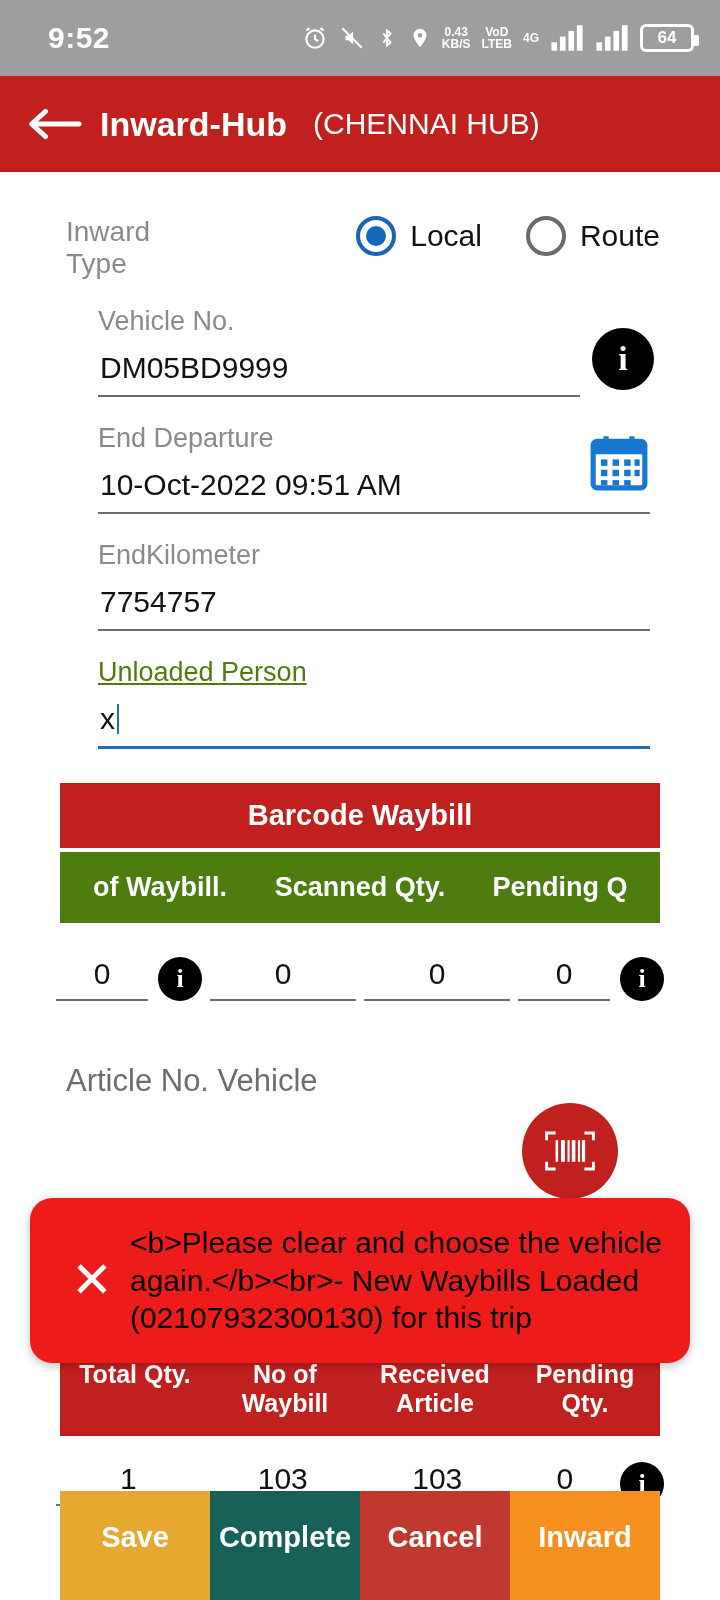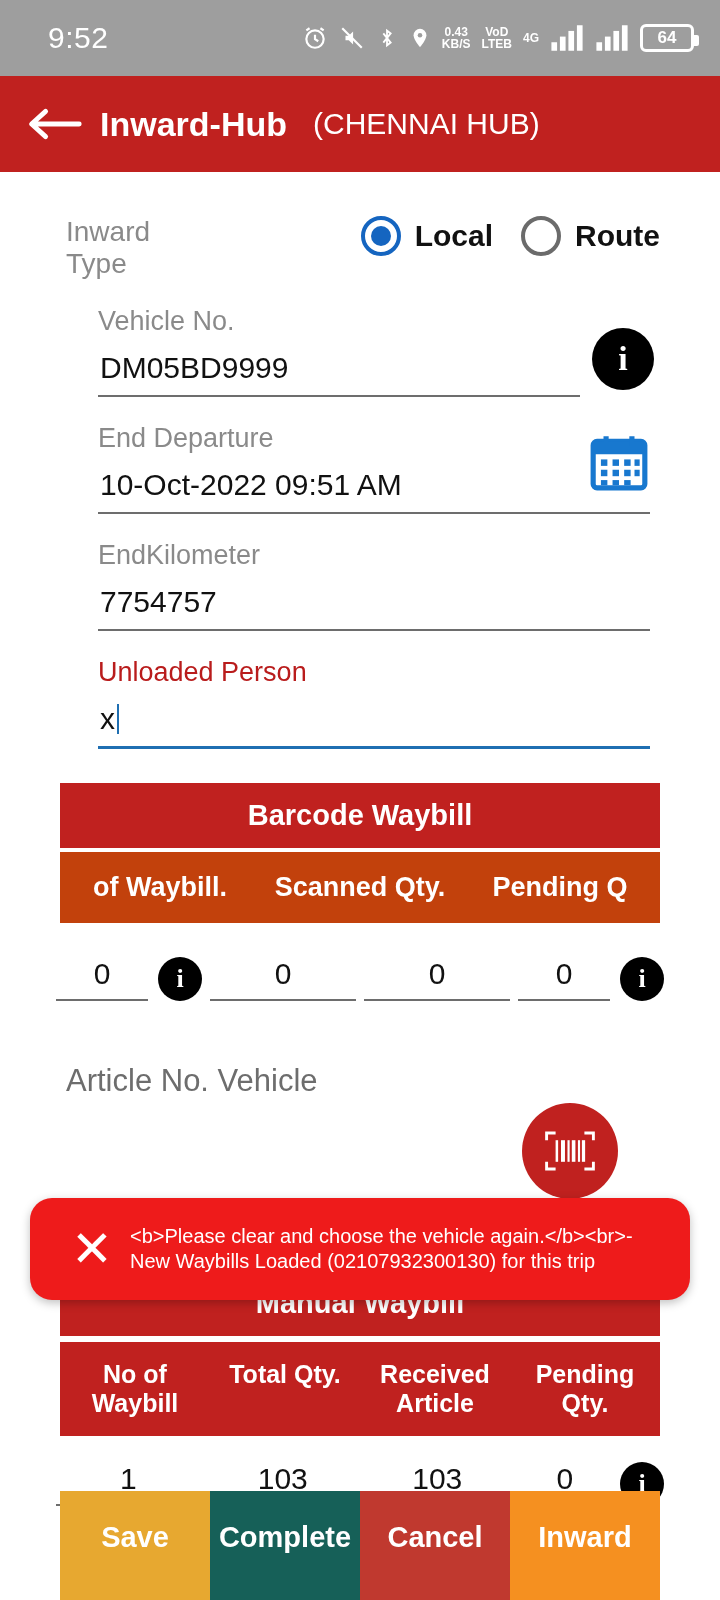--- a/index.html
+++ b/index.html
@@ -18,21 +18,21 @@
   
   .statusbar {
     height: 76px;
     background: #9e9e9e;
     display: flex;
     align-items: center;
     justify-content: space-between;
     padding: 0 26px;
     color: #ffffff;
   }
-  .status-time { font-size: 30px; font-weight: 400; letter-spacing: .5px; margin-left: 22px;}
+  .status-time { font-size: 30px; font-weight: 700; letter-spacing: .5px; margin-left: 22px;}
   .status-icons { display: flex; align-items: center; gap: 11px; }
   .status-icons svg { display: block; }
   .tiny-stack { display: flex; flex-direction: column; align-items: center; line-height: 1; }
   .tiny-stack .t1 { font-size: 12px; font-weight: 700; }
   .tiny-stack .t2 { font-size: 12px; font-weight: 700; }
   .batt {
     border: 3px solid #fff; border-radius: 6px;
     width: 54px; height: 28px; display:flex; align-items:center; justify-content:center;
     font-size: 17px; font-weight: 700; position: relative;
   }
@@ -52,33 +52,33 @@
   .app-sub { font-size: 30px; font-weight: 400; margin-left: 26px; }
 
   
   .content { padding: 0 0 0 0; position: relative; }
 
   .row-inwardtype {
     display: flex; align-items: flex-start;
     padding: 44px 60px 0 66px;
   }
   .label-muted { color: #8a8a8a; font-size: 28px; }
-  .radio-group { display: flex; align-items: center; gap: 28px; margin-left: 170px; font-weight: bold; }
+  .radio-group { display: flex; align-items: center; gap: 44px; margin-left: 170px; }
   .radio { display: flex; align-items: center; gap: 14px; }
   .radio .dot {
     width: 40px; height: 40px; border-radius: 50%;
     border: 4px solid #1565c0; display:flex;align-items:center;justify-content:center;
   }
   .radio .dot i { width: 20px; height: 20px; background: #1565c0; border-radius: 50%; display:block; }
   .radio.off .dot { border-color: #6b6b6b; }
   .radio span.txt { font-size: 30px; color: #111; }
 
   .field { padding: 0 70px 0 98px; margin-top: 26px; position: relative; }
   .field .flabel { font-size: 27px; color: #8a8a8a; margin-bottom: 6px; }
-  .field .flabel.blue { color: #b91c1c; }
+  .field .flabel.blue { color: #4d7c0f; text-decoration: underline; }
   .field .fvalue {
     font-size: 30px; color: #111;
     border-bottom: 2px solid #6d6d6d;
     padding: 8px 2px 10px 2px;
     min-height: 52px;
   }
   .field .fvalue.active { border-bottom: 3px solid #1f6fb2; }
   .caret { display:inline-block; width:2px; height:30px; background:#1f6fb2; vertical-align:-5px; margin-left:2px;}
 
   .field.vehicle { padding-right: 140px; }
@@ -93,21 +93,21 @@
 
   
   .section-bar {
     margin: 34px 60px 0 60px;
     background: #c0211f; color: #fff;
     text-align: center; font-size: 29px; font-weight: 700;
     padding: 16px 0;
   }
   .table-head {
     margin: 4px 60px 0 60px;
-    background: #c2410c; color: #fff;
+    background: #4d7c0f; color: #fff;
     display: flex; font-size: 27px; font-weight: 700;
     padding: 20px 0;
   }
   .table-head > div { flex: 1; text-align: center; white-space: nowrap; }
 
   .table-row {
     display: flex; align-items: center;
     margin: 34px 56px 0 56px; gap: 8px;
   }
   .cellwrap { flex: 1; display: flex; align-items: center; justify-content: center; gap: 10px; }
@@ -158,21 +158,21 @@
   .toast {
     position: absolute;
     left: 30px; right: 30px; top: 1198px;
     background: #ee1b1b;
     border-radius: 22px;
     display: flex; align-items: center;
     padding: 26px 24px;
     box-shadow: 0 3px 10px rgba(0,0,0,.25);
   }
   .toast .x { width: 76px; flex: none; color: #fff; font-size: 50px; text-align:center; line-height: 1; }
-  .toast .msg { color: #ffffff; font-size: 20px; line-height: 1.25; }
+  .toast .msg { color: #000000; font-size: 30px; line-height: 1.25; }
 
   
   .btnbar {
     position: absolute; left: 0; right: 0; bottom: 0;
     display: flex; padding: 0 60px;
   }
   .btn {
     flex: 1; text-align:center; color:#fff; font-size: 29px; font-weight: 700;
     padding: 30px 0 46px 0;
   }
@@ -335,22 +335,22 @@
               <rect x="16" y="6" width="2" height="12"></rect>
             <rect x="19.4" y="6" width="1.2" height="12"></rect>
               <rect x="21.6" y="6" width="1.8" height="12"></rect>
           </g>
         </svg>
       </div>
     </div>
 
     <div class="section-bar" style="margin-top:52px">Manual Waybill</div>
     <div class="manual-head">
+      <div>Total Qty.</div>
       <div>No of Waybill</div>
-      <div>Total Qty.</div>
       <div>
         <div>Received</div>
         <div class="sub">Article</div>
       </div>
       <div>Pending Qty.</div>
     </div>
     <div class="manual-row">
       <div class="cellwrap">
         <div class="cell">1</div>
       </div>

